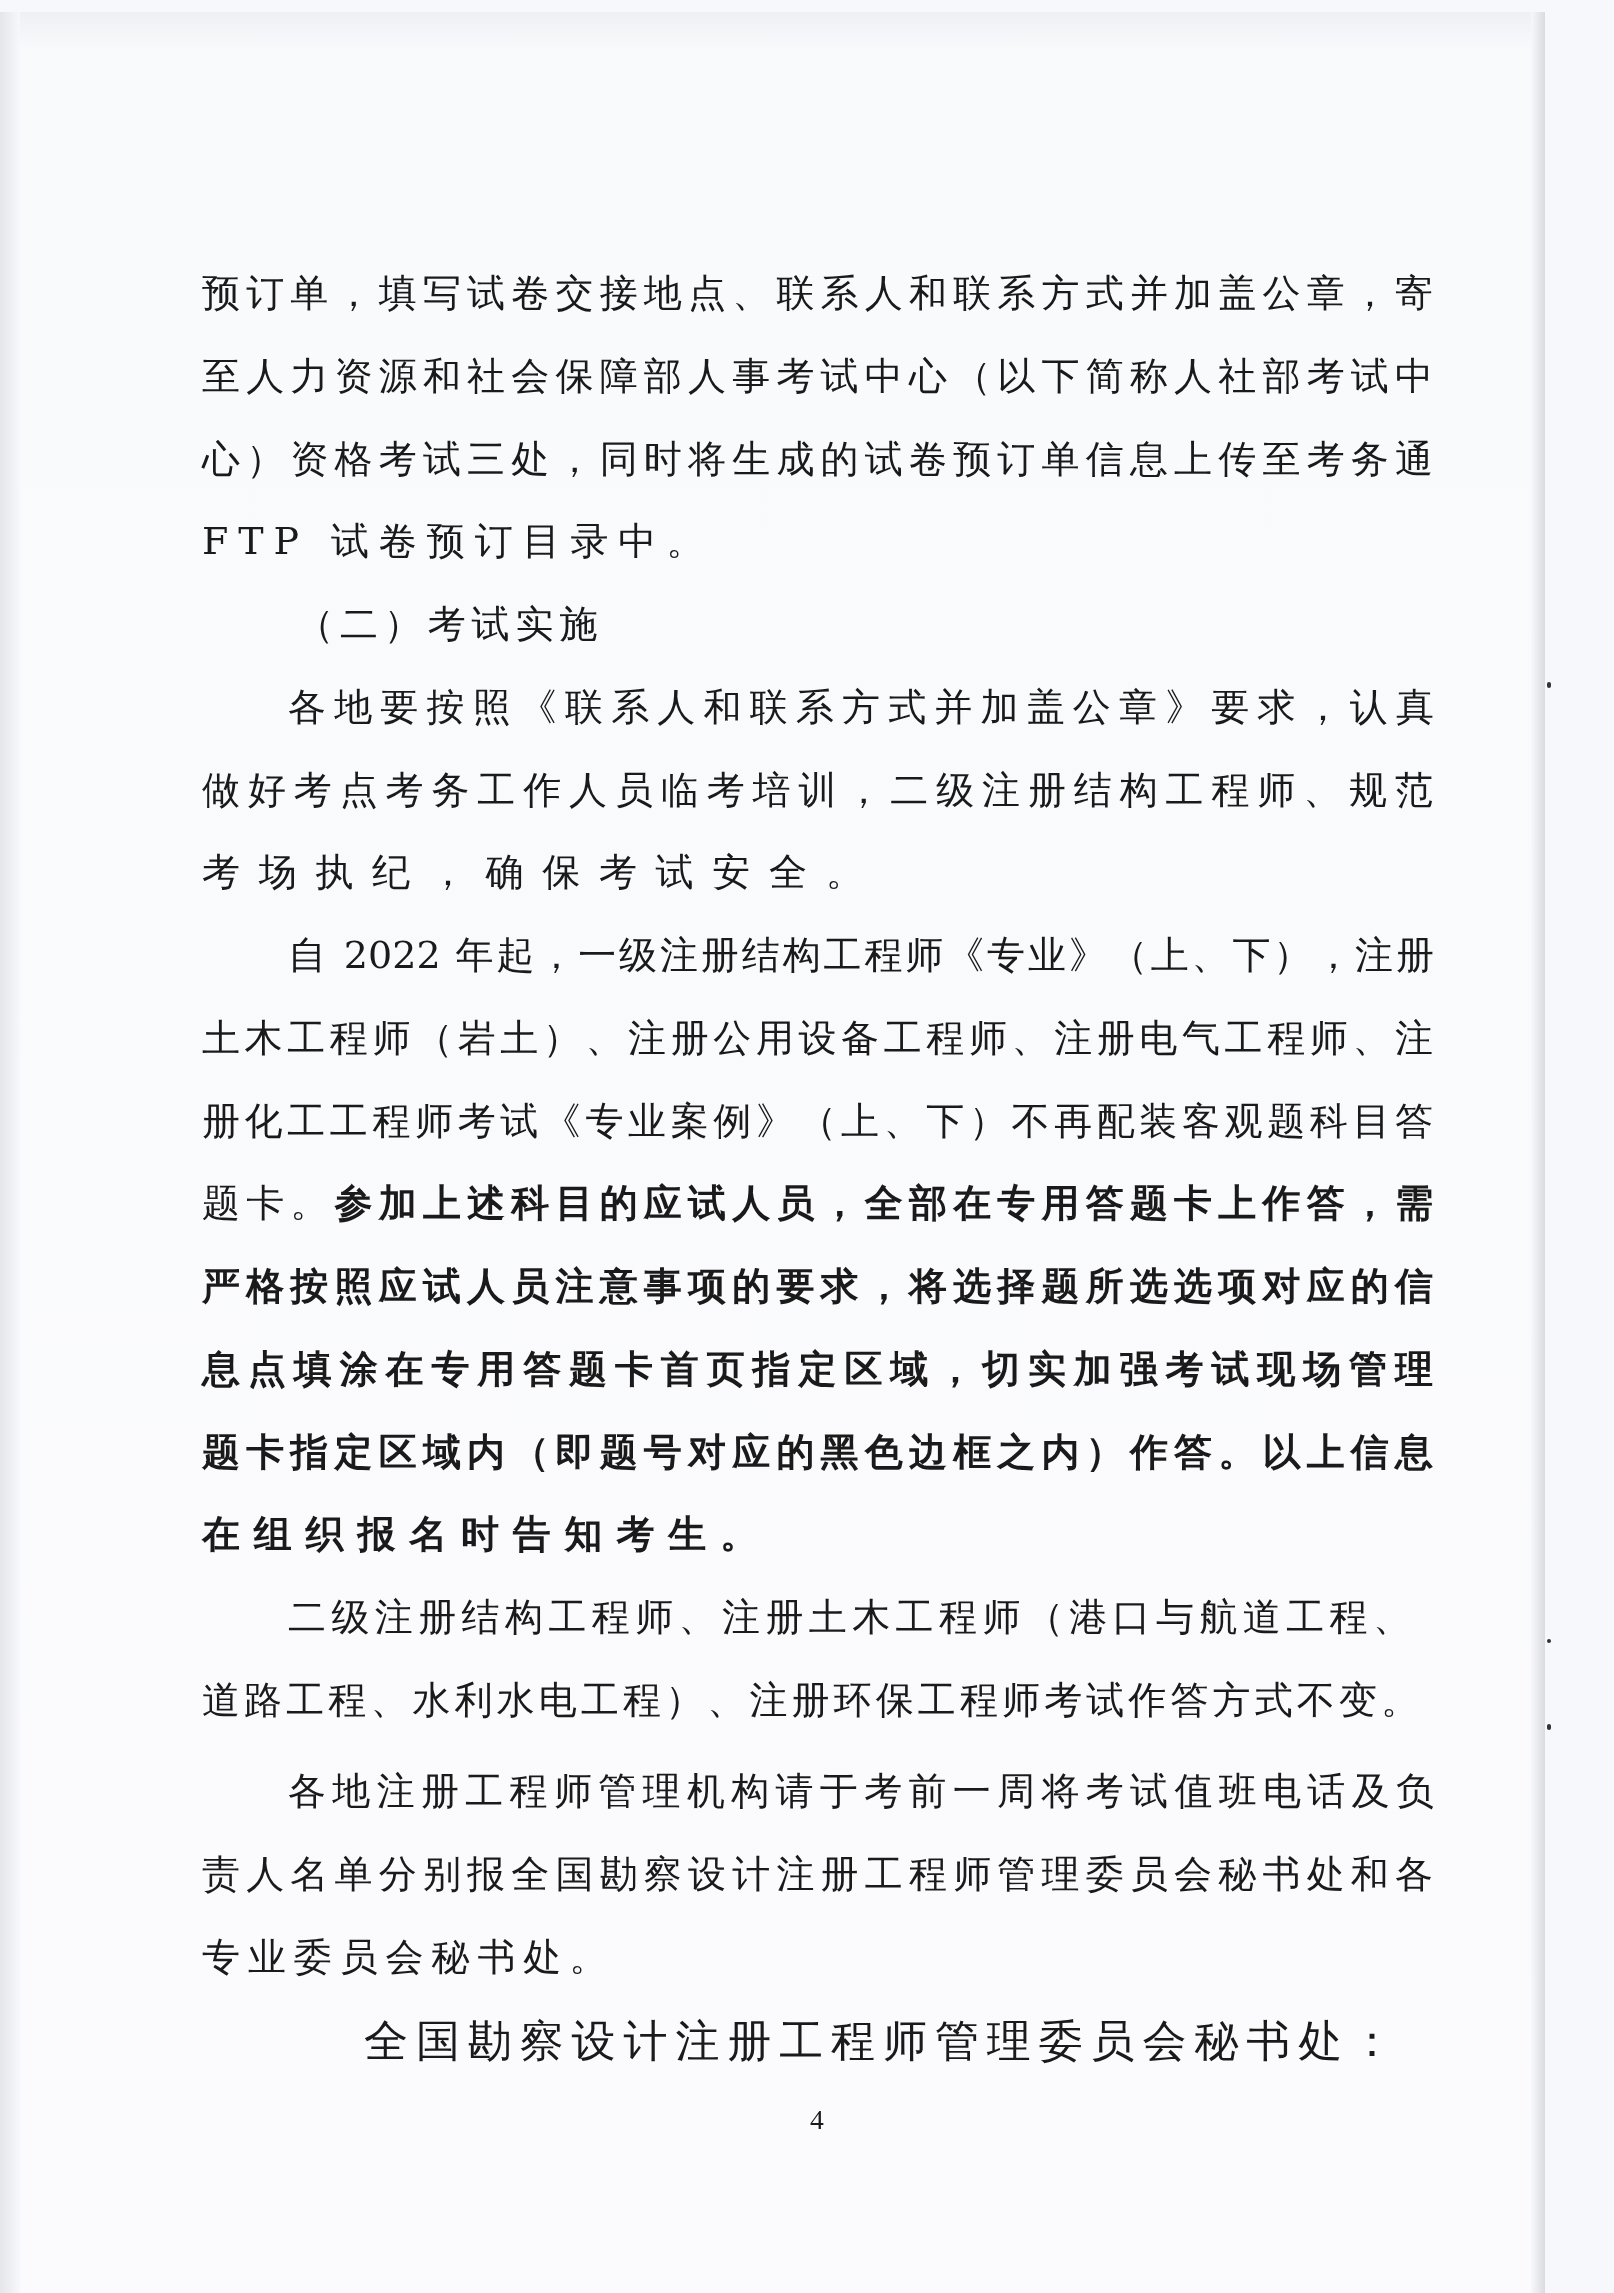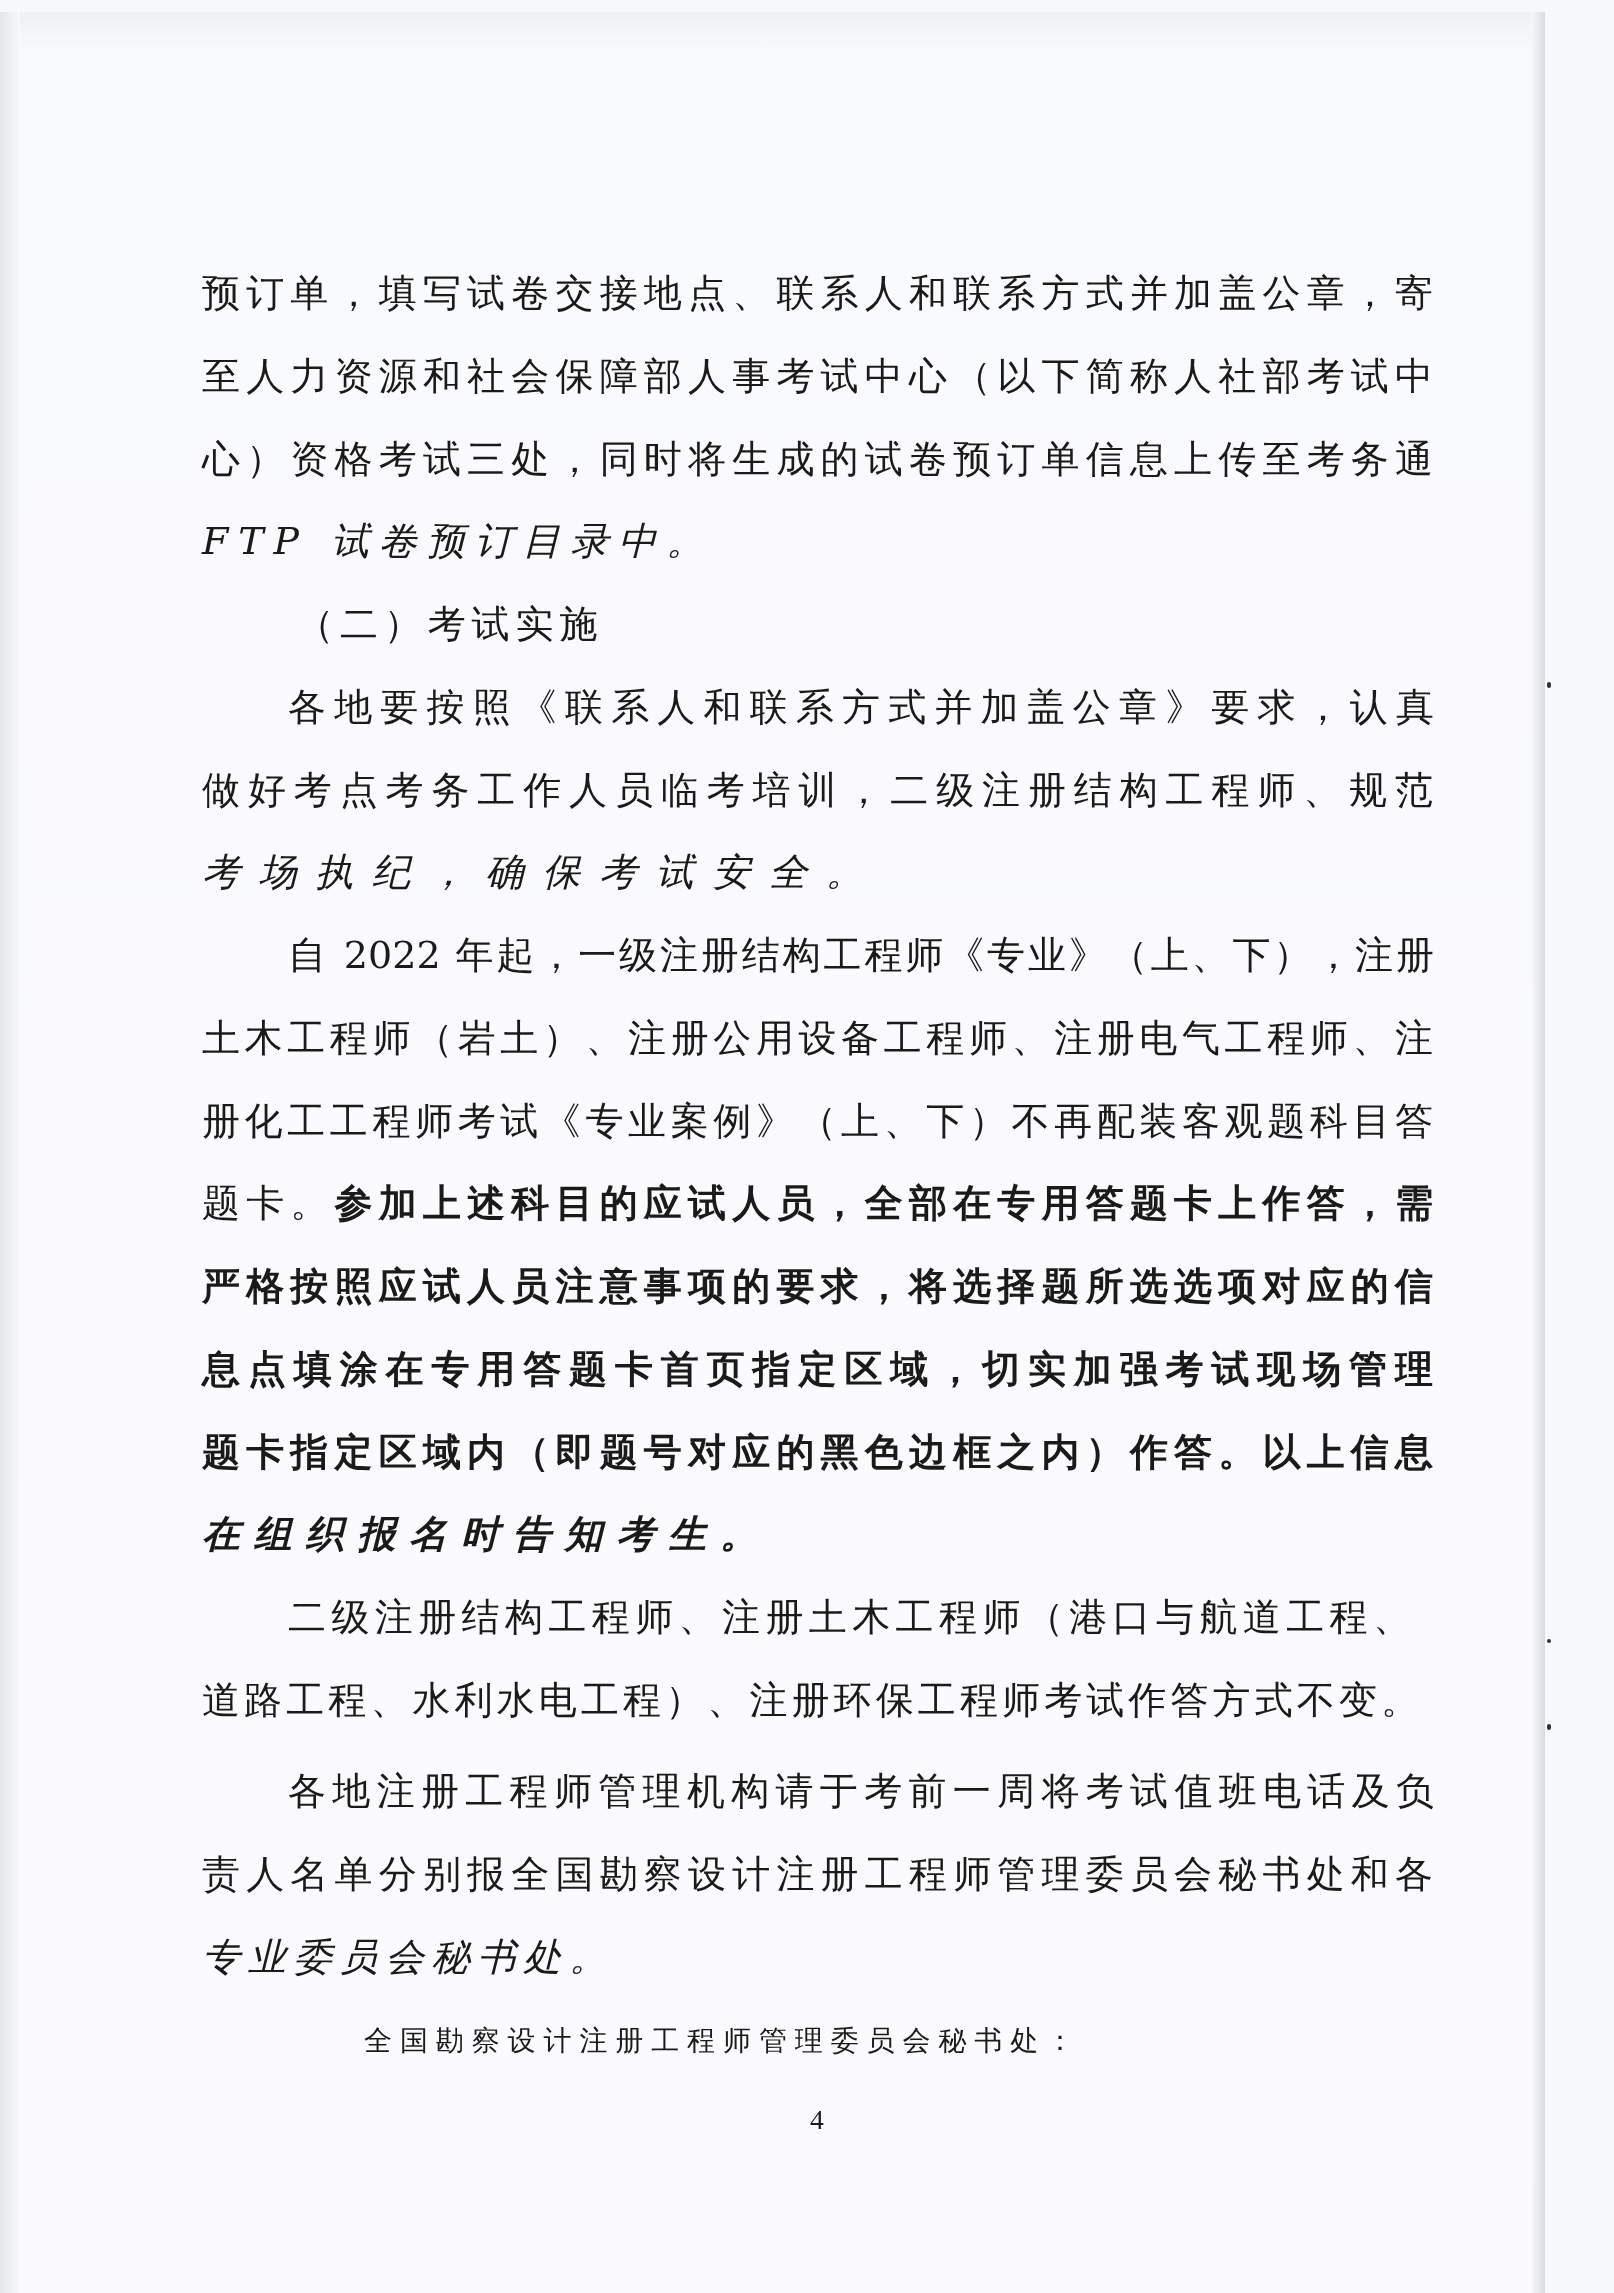--- a/index.html
+++ b/index.html
@@ -4,26 +4,26 @@
 <style>
   html, body { margin:0; padding:0; }
   body { width:1615px; height:2293px; background:#f7f8fb; position:relative; overflow:hidden;
          font-family:"DejaVu Serif","Liberation Serif",serif; color:#1a1a1a; }
   .page { position:absolute; left:0; top:12px; width:1545px; height:2293px;
           background:linear-gradient(180deg,#eef0f4 0px,#f9fafc 39px,#fbfbfd 100%); }
   .edge-left { position:absolute; left:0; top:0; width:19.7px; height:2293px; background:linear-gradient(90deg,#e4e6ea,#f7f8fb); }
   .edge-right { position:absolute; right:0; top:0; width:13.8px; height:2293px; background:linear-gradient(270deg,#d9dbe0,#f7f8fb); }
   .line { position:absolute; left:202px; width:1231px; font-size:38px; line-height:47px; height:47px;
           white-space:nowrap; text-align:justify; text-align-last:justify; letter-spacing:0; }
-  .line.last { text-align-last:left; letter-spacing:18.7px;font-style:italic; }
+  .line.last { text-align-last:left; letter-spacing:18.7px; }
   .line.indent { left:288px; width:1146px; }
   .line.bold { font-weight:bold; font-family:"DejaVu Sans","Liberation Sans",sans-serif; }
   .line.heading { left:296px; width:auto; text-align-last:left; letter-spacing:5.9px; }
   .seg-bold { font-weight:bold; font-family:Liberation Mono, monospace; }
-  .signature { position:absolute; left:364px; font-size:28px; line-height:47px; letter-spacing:7.9px; white-space:nowrap; }
+  .signature { position:absolute; left:364px; font-size:44px; line-height:47px; letter-spacing:7.9px; white-space:nowrap; }
   .page-number { position:absolute; left:810px; top:2092px; font-size:27.6px; font-family:"Liberation Serif",serif; }
   .speck { position:absolute; width:3.9px; height:5.9px; background:#333; border-radius:2px; }
 </style>
 </head>
 <body>
 
 <div class="page">
   <div class="edge-left"></div>
   <div class="edge-right"></div>
 

